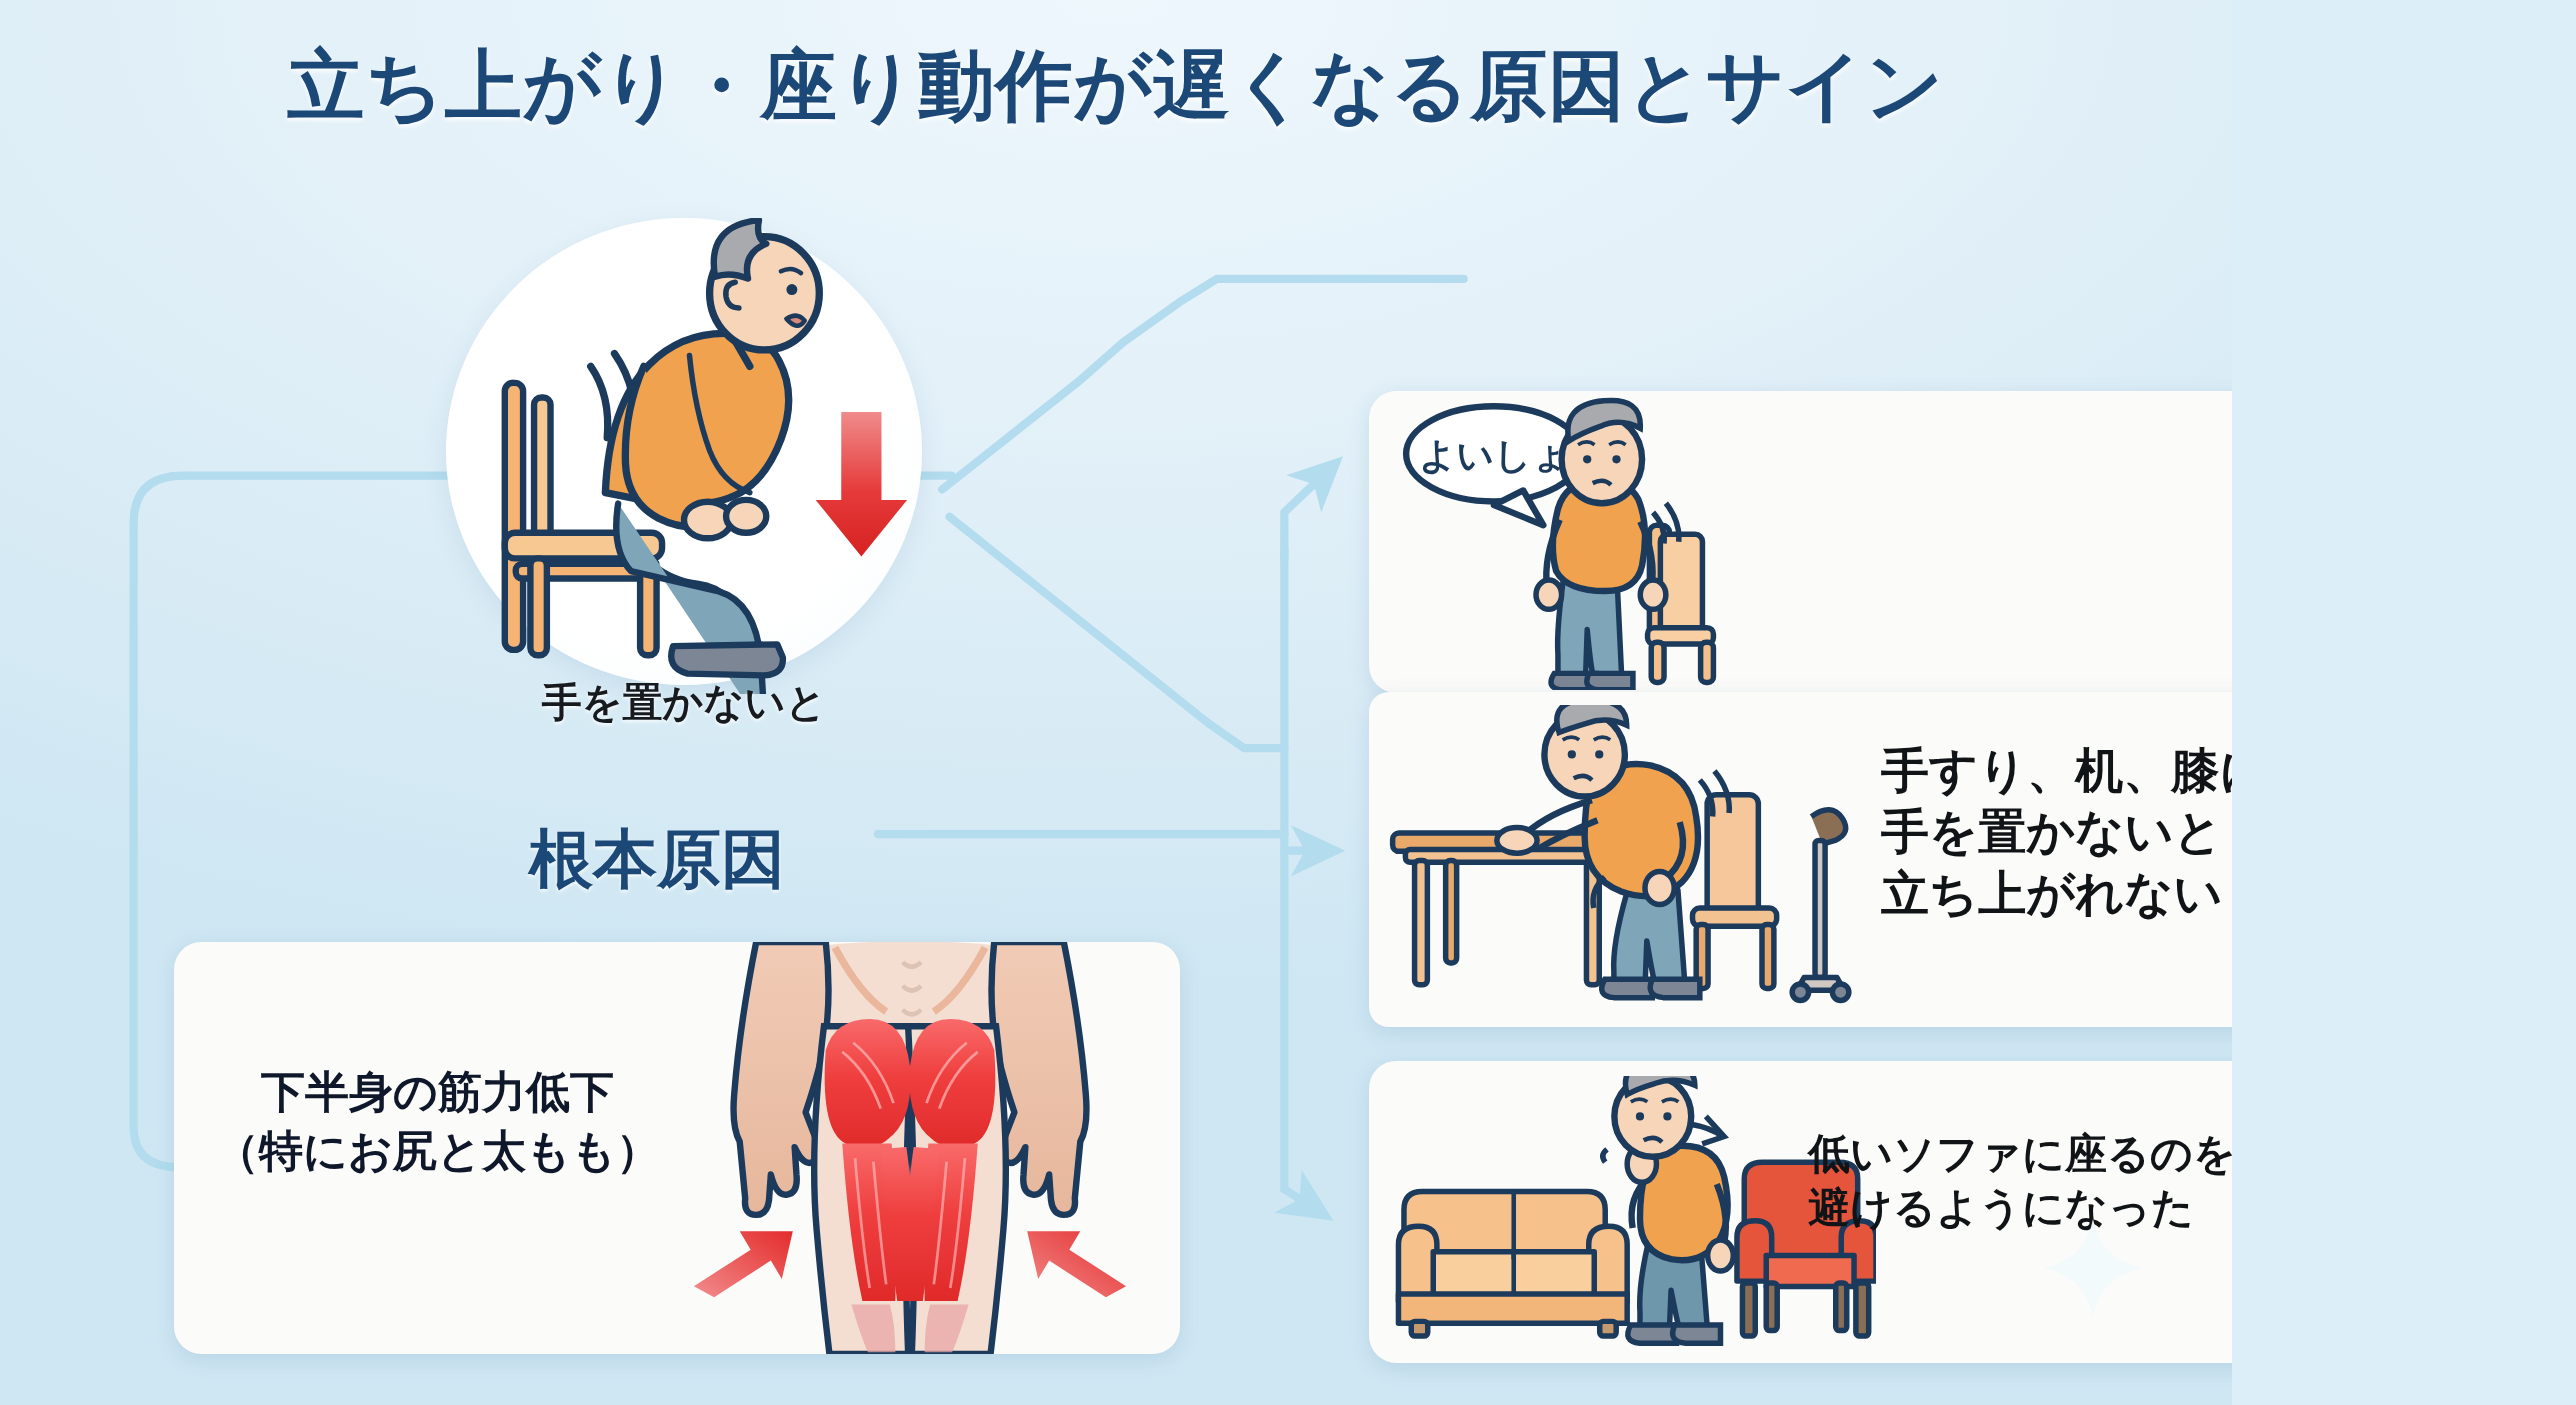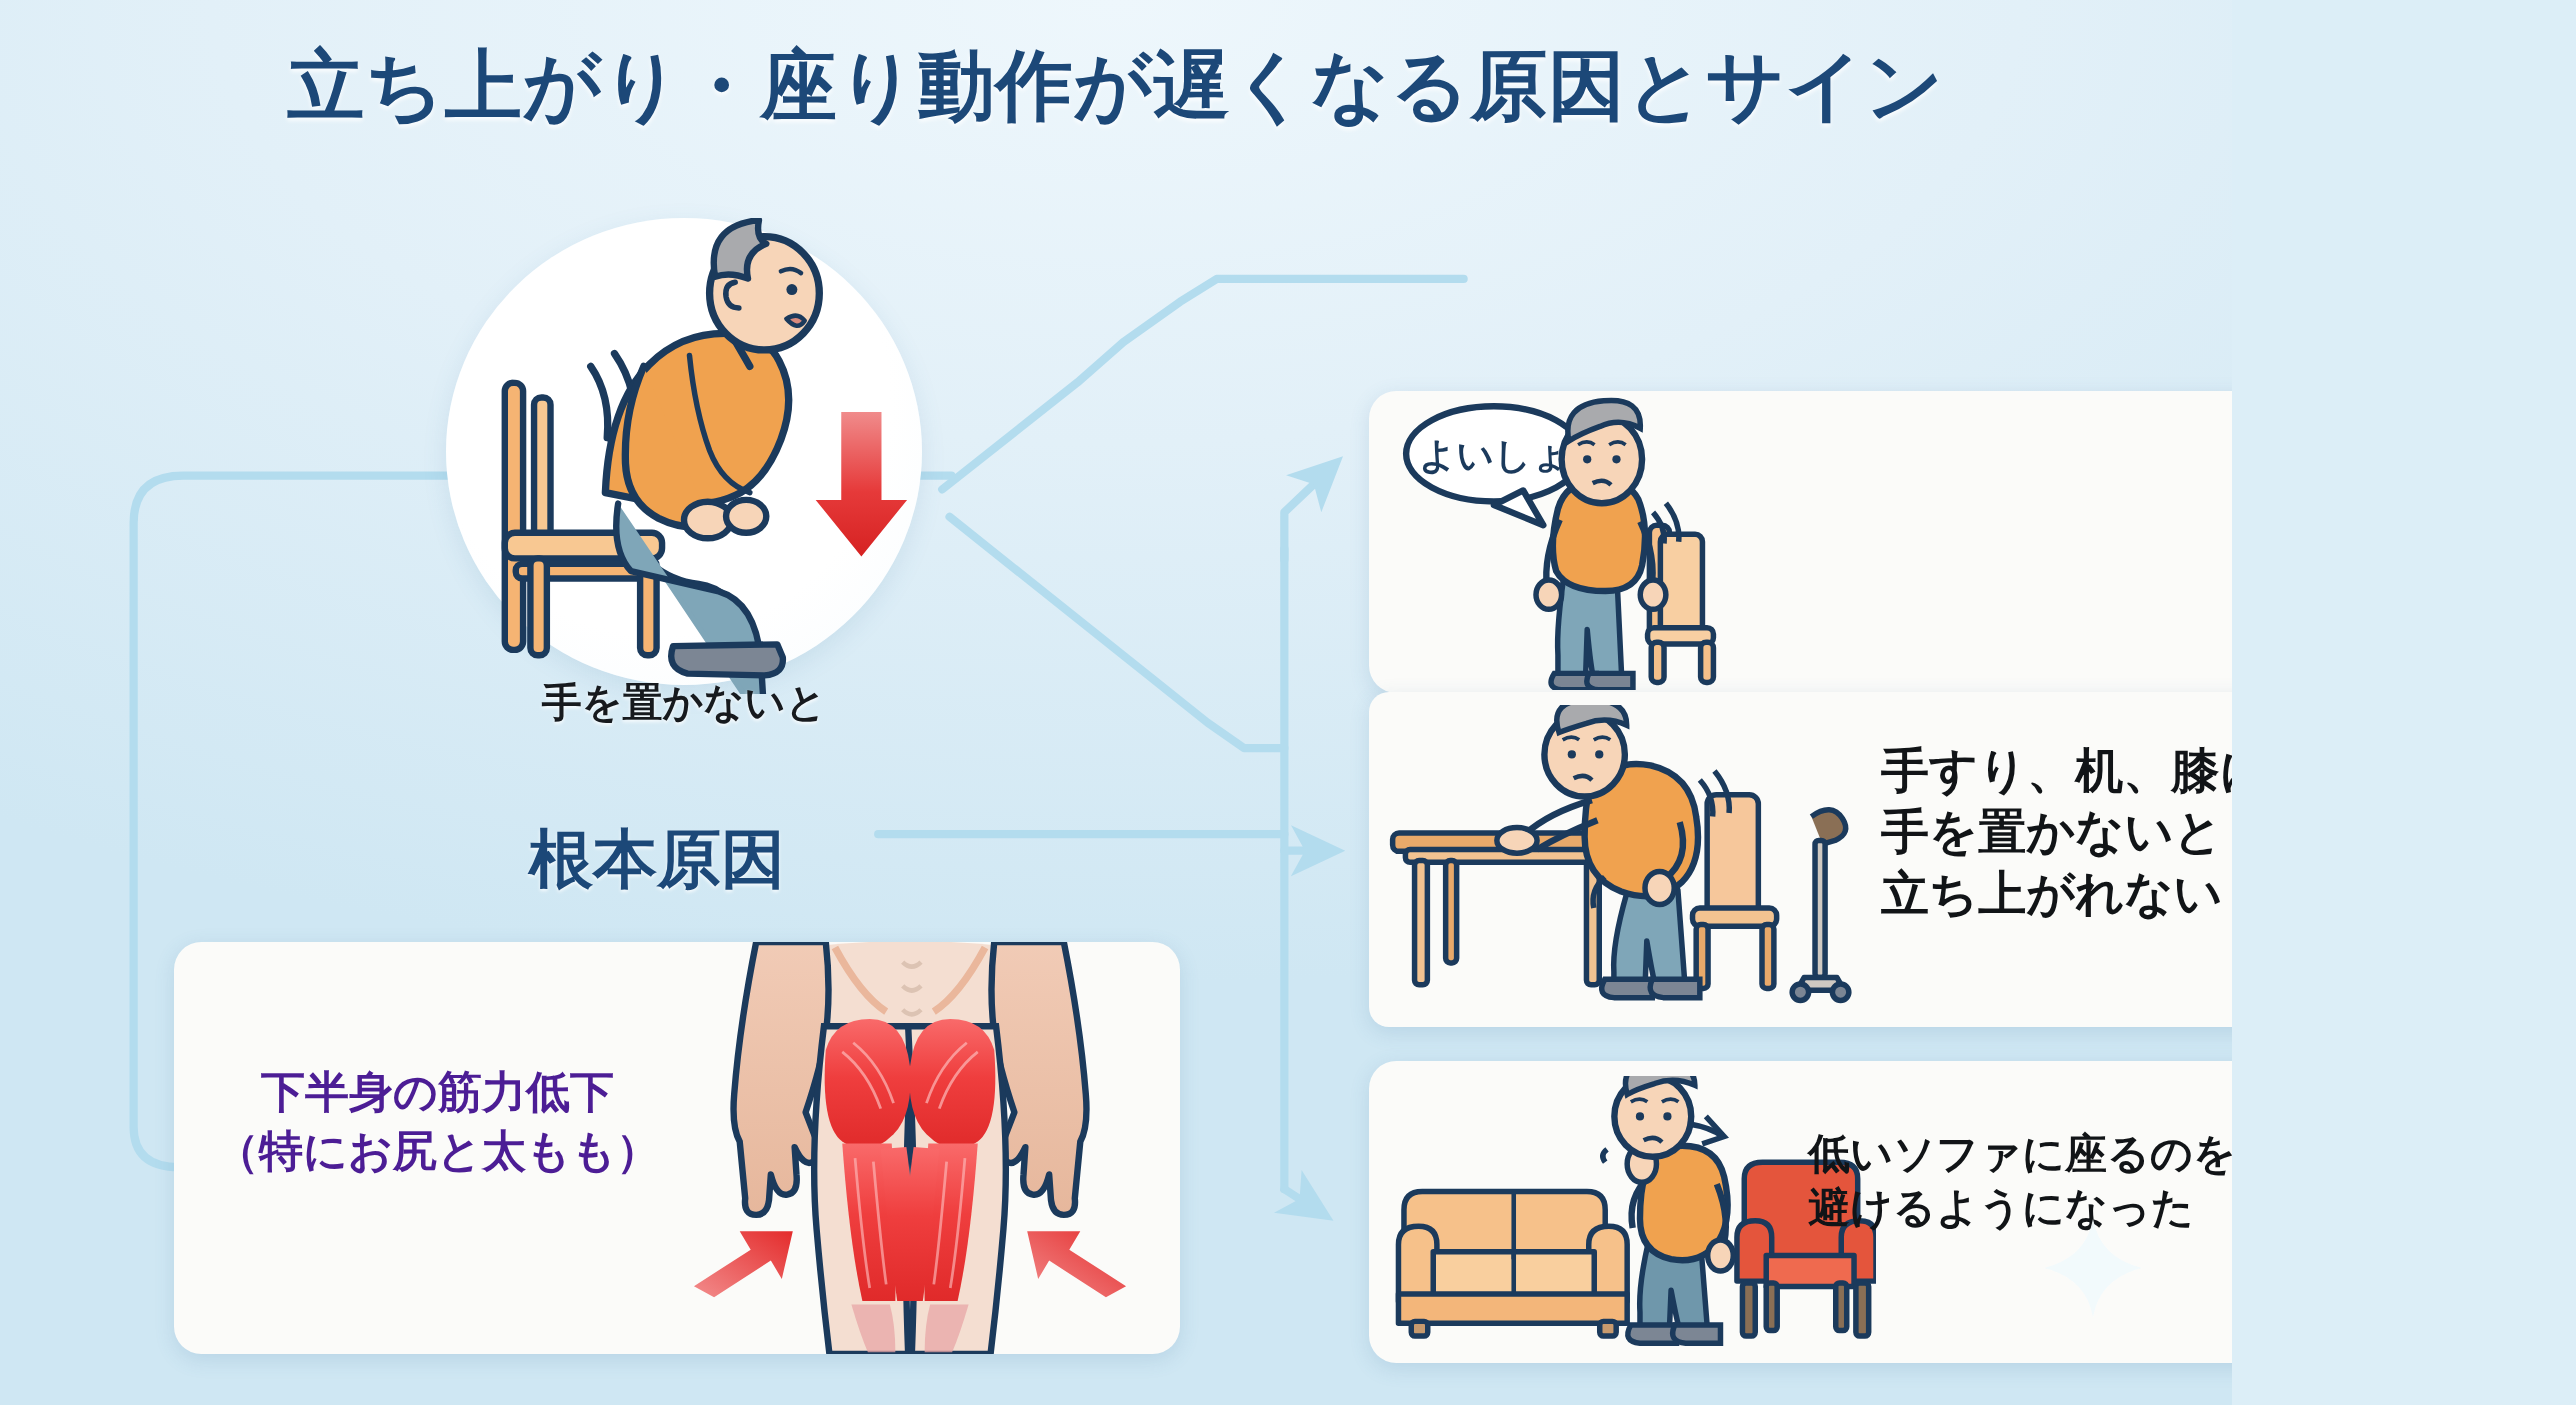--- a/index.html
+++ b/index.html
@@ -81,21 +81,21 @@
   #card-sign-2{left:1369px;top:692px;width:1138px;height:335px;border-radius:20px;}
   #card-sign-3{left:1369px;top:1061px;width:1138px;height:302px;}
   .txt2{left:512px;top:48px;font-size:48px;}
   .txt3{left:439px;top:66px;font-size:42px;}
 
   
   #card-cause{left:174px;top:942px;width:1006px;height:412px;}
 
   .cause-text{
     position:absolute;left:25.6px;top:121px;width:476px;text-align:center;
-    font-size:44px;font-weight:bold;color:#4c1d95;line-height:1.34;
+    font-size:44px;font-weight:bold;color:#0f172a;line-height:1.34;
     white-space:pre-line;
   }
   .anatomy{position:absolute;left:465px;top:0px;width:542px;height:412px;}
 
   
   .sparkle{position:absolute;right:88px;bottom:86px;width:102px;height:102px;opacity:.95;}
 </style>
 </head>
 <body>
 

